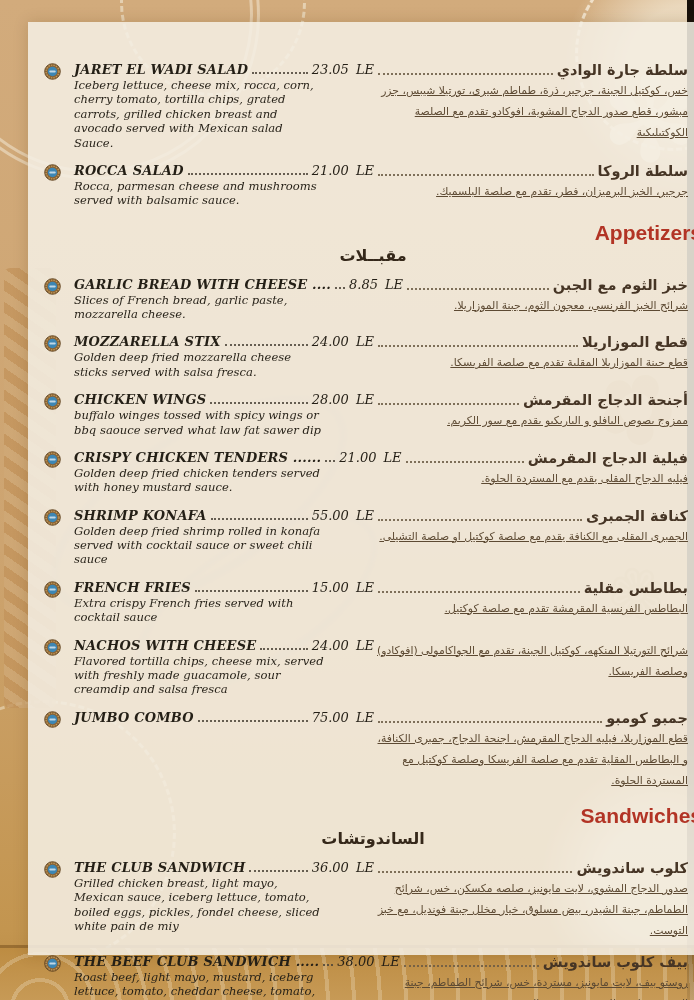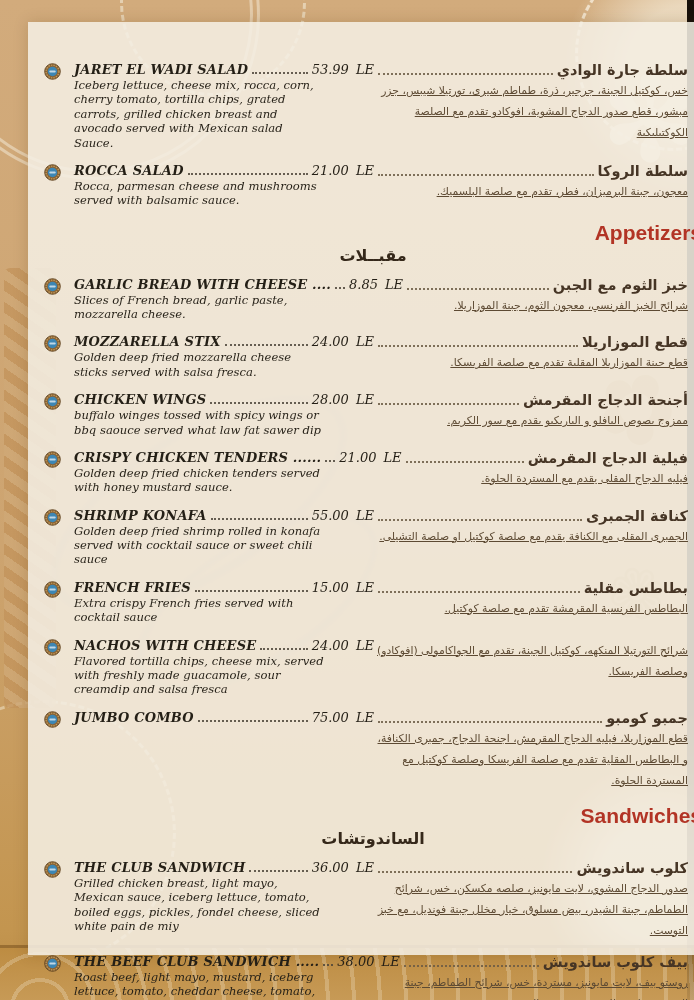--- a/index.html
+++ b/index.html
@@ -102,21 +102,21 @@
           <circle cx="10" cy="10" r="7.6" fill="none" stroke="#c9a05e" stroke-width="1.4" stroke-dasharray="1.6 1.4"></circle>
           <circle cx="10" cy="10" r="5.6" fill="#3c86b4"></circle>
           <rect x="6.2" y="8.7" width="7.6" height="2.6" rx="1.2" fill="#d8e6ef" opacity="0.85"></rect>
         </svg>
       </span>
       <div class="en-block">
         <div class="en-line">
           <span class="en-name">JARET EL WADI SALAD</span>
           <span class="dots"></span>
           <span class="price-wrap">
-            <span class="price-val">53.99</span><span class="price-cur">LE</span>
+            <span class="price-val">23.05</span><span class="price-cur">LE</span>
           </span>
         </div>
         <div class="en-desc">Iceberg lettuce, cheese mix, rocca, corn, cherry tomato, tortilla chips, grated carrots, grilled chicken breast and avocado served with Mexican salad Sauce.</div>
       </div>
       <div class="ar-block">
         <div class="ar-line">
           <span class="ar-name">سلطة جارة الوادي</span>
           <span class="dots ar-dots"></span>
         </div>
         <div class="ar-desc">خس، كوكتيل الجبنة، جرجير، ذرة، طماطم شيرى، تورتيلا شيبس، جزر مبشور، قطع صدور الدجاج المشوية، افوكادو تقدم مع الصلصة الكوكتيليكية</div>
@@ -140,21 +140,21 @@
             <span class="price-val">21.00</span><span class="price-cur">LE</span>
           </span>
         </div>
         <div class="en-desc">Rocca, parmesan cheese and mushrooms served with balsamic sauce.</div>
       </div>
       <div class="ar-block">
         <div class="ar-line">
           <span class="ar-name">سلطة الروكا</span>
           <span class="dots ar-dots"></span>
         </div>
-        <div class="ar-desc">معجون، جبنة البرميزان، فطر، تقدم مع صلصة البلسميك.</div>
+        <div class="ar-desc">جرجير، الخبز البرميزان، فطر، تقدم مع صلصة البلسميك.</div>
       </div>
     </div>
   </div>
     </section>
 
     <section class="menu-section">
       <div class="section-head">
         <div class="head-en">Appetizers</div>
         <div class="head-ar">مقبــلات</div>
       </div>

